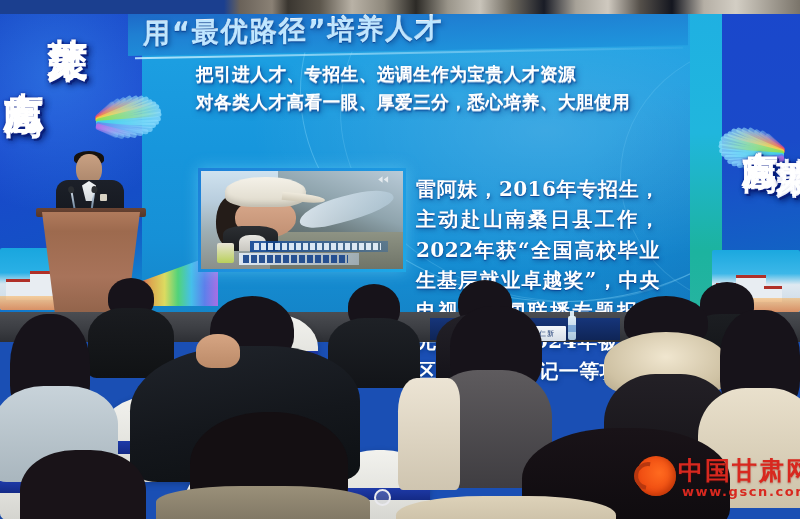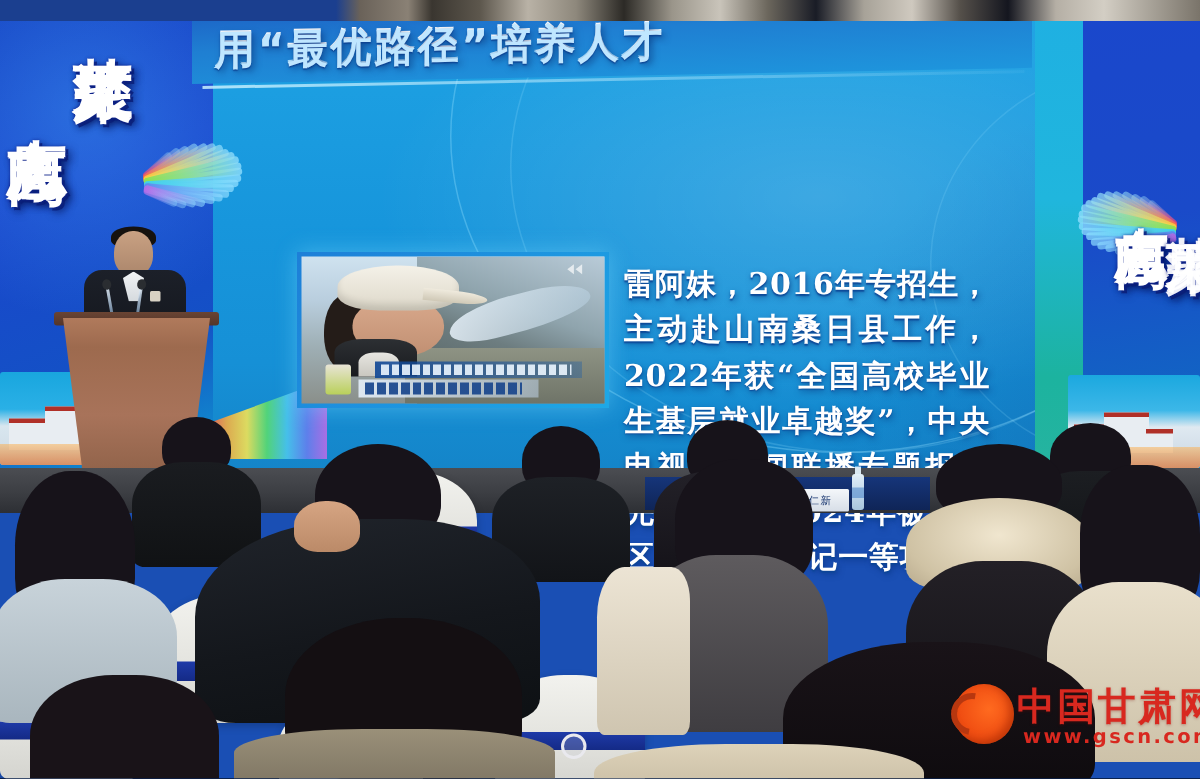--- a/index.html
+++ b/index.html
@@ -467,20 +467,22 @@
     <div class="bldg" style="left:24px;bottom:10px;width:30px;height:24px;"></div>
     <div class="bldg" style="left:52px;bottom:10px;width:18px;height:13px;"></div>
     <div class="sky-strip"></div>
   </div>
 
   <div class="title-bar"></div>
   <div class="title-underline"></div>
   <div class="title-text">用“最优路径”培养人才</div>
 
   <div class="headline">
+    <span class="ln">把引进人才、专招生、选调生作为宝贵人才资源</span>
+    <span class="ln">对各类人才高看一眼、厚爱三分，悉心培养、大胆使用</span>
   </div>
 
   <div class="photo-frame">
     <div class="photo">
       <div class="mountain"></div>
       <div class="river"></div>
       <div class="valley"></div>
       <div class="person-head">
         <div class="hair"></div>
         <div class="face"></div>

